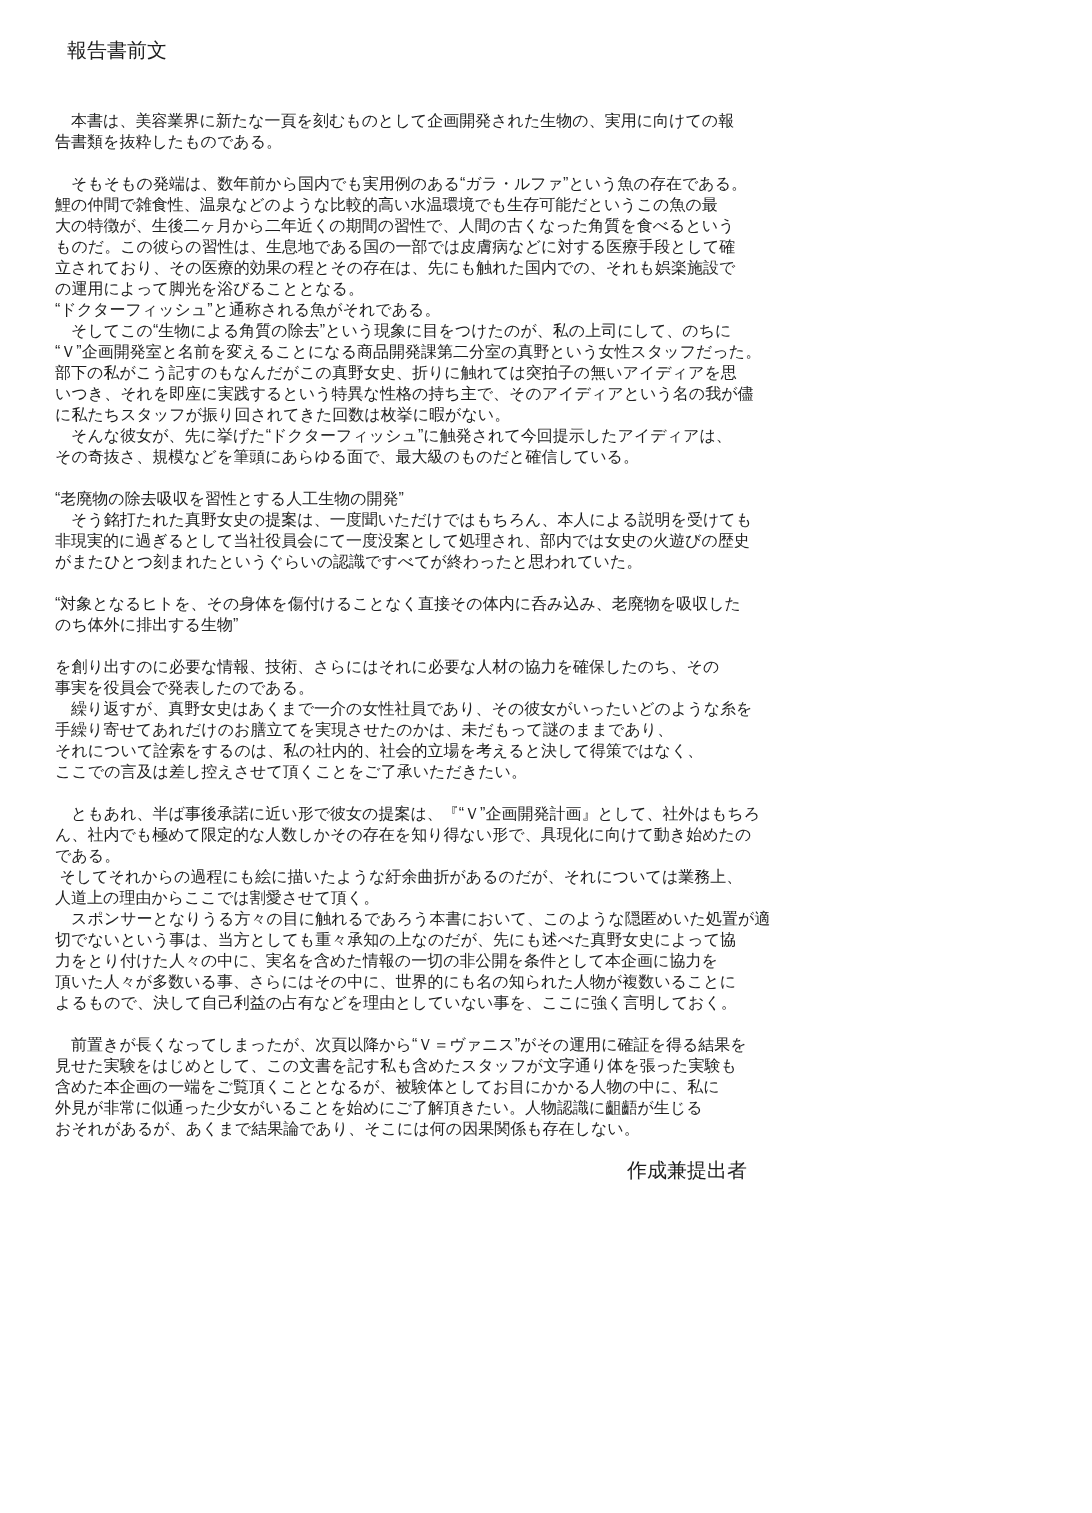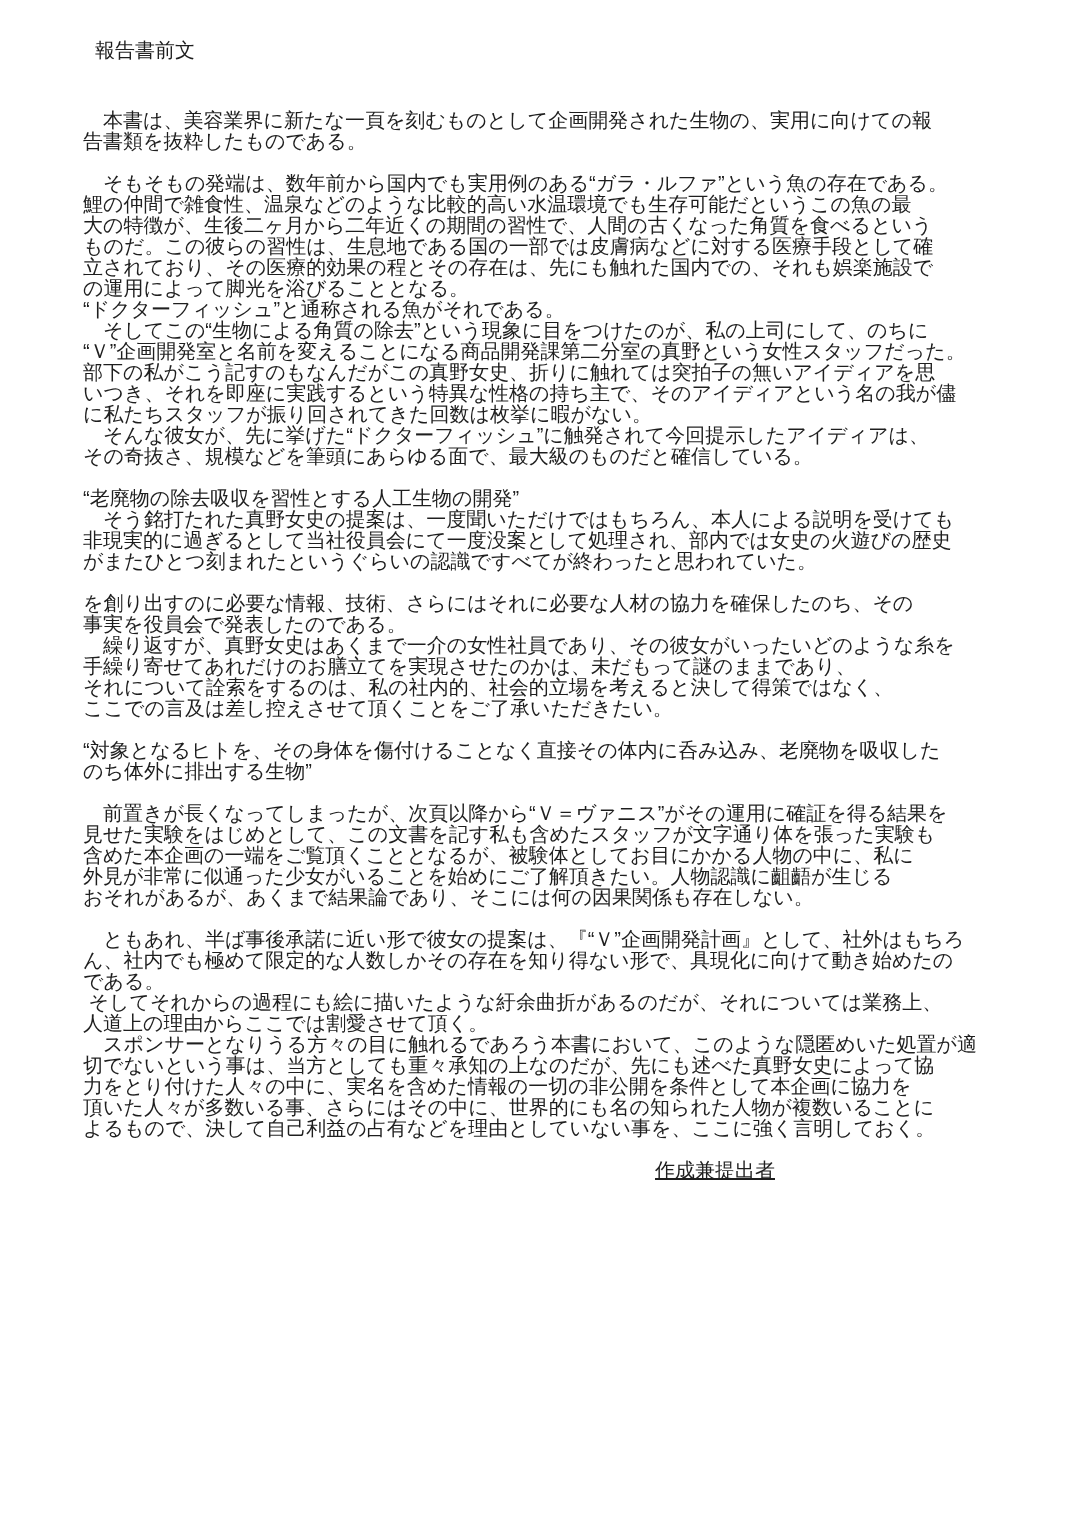--- a/index.html
+++ b/index.html
@@ -10,44 +10,43 @@
   body {
     width: 1092px;
     height: 1513px;
     color: #1e1e1e;
     font-family: "Liberation Sans", "DejaVu Sans", sans-serif;
   }
   .page {
     box-sizing: border-box;
     width: 1092px;
     height: 1513px;
-    padding: 40px 59px 0 83px;
+    padding: 40px 59px 0 55px;
     overflow: hidden;
   }
   .doc-title {
     font-size: 20px;
     line-height: 21px;
     margin: 0 0 49px 12px;
     white-space: pre-wrap;
   }
   .para {
-    font-size: 20px;
+    font-size: 16px;
     line-height: 21px;
     margin: 0 0 21px 0;
     white-space: pre-wrap;
     word-break: keep-all;
   }
   .signature {
     margin: 21px 0 0 572px;
     font-size: 20px;
     line-height: 21px;
   }
   .signature .sig-line {
     white-space: pre-wrap;
-    text-decoration: underline;
   }
 </style>
 </head>
 <body>
 
 <div class="page">
 
   <div class="doc-title">報告書前文</div>
 
   <p class="para">　本書は、美容業界に新たな一頁を刻むものとして企画開発された生物の、実用に向けての報
@@ -67,46 +66,46 @@
 に私たちスタッフが振り回されてきた回数は枚挙に暇がない。
 　そんな彼女が、先に挙げた“ドクターフィッシュ”に触発されて今回提示したアイディアは、
 その奇抜さ、規模などを筆頭にあらゆる面で、最大級のものだと確信している。</p>
 
   <p class="para">“老廃物の除去吸収を習性とする人工生物の開発”
 　そう銘打たれた真野女史の提案は、一度聞いただけではもちろん、本人による説明を受けても
 非現実的に過ぎるとして当社役員会にて一度没案として処理され、部内では女史の火遊びの歴史
 がまたひとつ刻まれたというぐらいの認識ですべてが終わったと思われていた。</p>
 
 
+  <p class="para">“対象となるヒトを、その身体を傷付けることなく直接その体内に呑み込み、老廃物を吸収した
+のち体外に排出する生物”</p>
+
   <p class="para">を創り出すのに必要な情報、技術、さらにはそれに必要な人材の協力を確保したのち、その
 事実を役員会で発表したのである。
 　繰り返すが、真野女史はあくまで一介の女性社員であり、その彼女がいったいどのような糸を
 手繰り寄せてあれだけのお膳立てを実現させたのかは、未だもって謎のままであり、
 それについて詮索をするのは、私の社内的、社会的立場を考えると決して得策ではなく、
 ここでの言及は差し控えさせて頂くことをご了承いただきたい。</p>
-
-  <p class="para">“対象となるヒトを、その身体を傷付けることなく直接その体内に呑み込み、老廃物を吸収した
-のち体外に排出する生物”</p>
-
-  <p class="para">　前置きが長くなってしまったが、次頁以降から“Ｖ＝ヴァニス”がその運用に確証を得る結果を
-見せた実験をはじめとして、この文書を記す私も含めたスタッフが文字通り体を張った実験も
-含めた本企画の一端をご覧頂くこととなるが、被験体としてお目にかかる人物の中に、私に
-外見が非常に似通った少女がいることを始めにご了解頂きたい。人物認識に齟齬が生じる
-おそれがあるが、あくまで結果論であり、そこには何の因果関係も存在しない。</p>
 
   <p class="para">　ともあれ、半ば事後承諾に近い形で彼女の提案は、『“Ｖ”企画開発計画』として、社外はもちろ
 ん、社内でも極めて限定的な人数しかその存在を知り得ない形で、具現化に向けて動き始めたの
 である。
  そしてそれからの過程にも絵に描いたような紆余曲折があるのだが、それについては業務上、
 人道上の理由からここでは割愛させて頂く。
 　スポンサーとなりうる方々の目に触れるであろう本書において、このような隠匿めいた処置が適
 切でないという事は、当方としても重々承知の上なのだが、先にも述べた真野女史によって協
 力をとり付けた人々の中に、実名を含めた情報の一切の非公開を条件として本企画に協力を
 頂いた人々が多数いる事、さらにはその中に、世界的にも名の知られた人物が複数いることに
 よるもので、決して自己利益の占有などを理由としていない事を、ここに強く言明しておく。</p>
 
+  <p class="para">　前置きが長くなってしまったが、次頁以降から“Ｖ＝ヴァニス”がその運用に確証を得る結果を
+見せた実験をはじめとして、この文書を記す私も含めたスタッフが文字通り体を張った実験も
+含めた本企画の一端をご覧頂くこととなるが、被験体としてお目にかかる人物の中に、私に
+外見が非常に似通った少女がいることを始めにご了解頂きたい。人物認識に齟齬が生じる
+おそれがあるが、あくまで結果論であり、そこには何の因果関係も存在しない。</p>
+
 
 
   <div class="signature">
     <div class="sig-line">作成兼提出者</div>
   </div>
 
 </div>
 
 </body></html>

